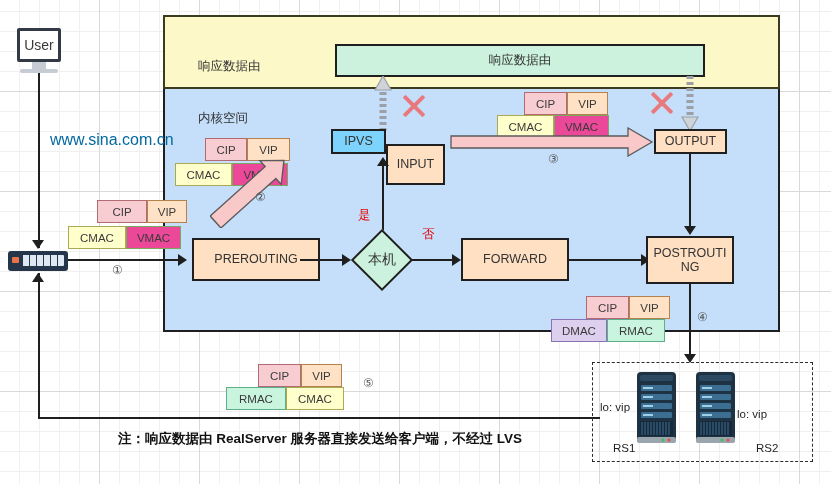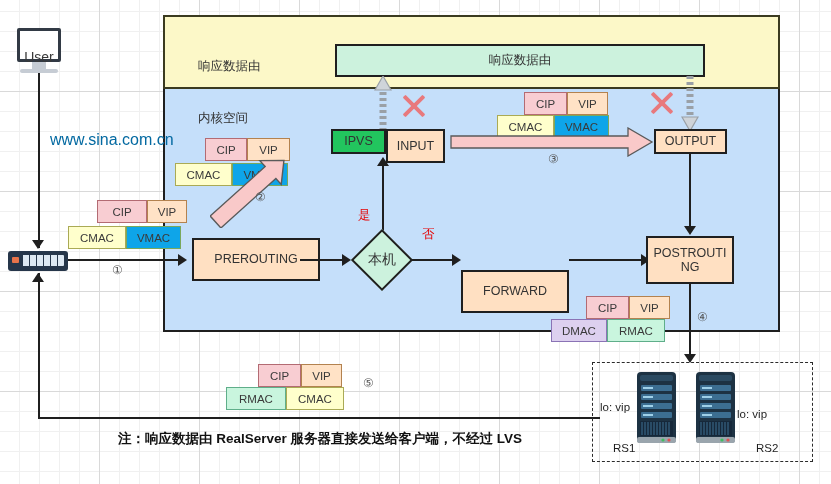--- a/index.html
+++ b/index.html
@@ -27,33 +27,33 @@
   
   .nbox {
     position:absolute;
     border: 2px solid #1f1f1f;
     display:flex; align-items:center; justify-content:center;
     text-align:center;
     font-size: 12.5px; color:#333; line-height:1.15;
   }
   .orange { background:#ffe0c2; }
   .green  { background:#ccf2dd; }
-  .pinkb  { background:#22c55e; }
+  .pinkb  { background:#7dd3fc; }
   
   .pk {
     position:absolute;
     border:1px solid #8a6d3b;
     display:flex; align-items:center; justify-content:center;
     font-size:11.5px; color:#3a3a3a;
     height:23px;
   }
   .c-cip  { background:#f8cdd2; border-color:#b36b73; }
   .c-vip  { background:#ffe2c6; border-color:#b3824f; }
   .c-cmac { background:#ffffcc; border-color:#aaaa55; }
-  .c-vmac { background:#0ea5e9; border-color:#7aa85c; }
+  .c-vmac { background:#ec4899; border-color:#7aa85c; }
   .c-dmac { background:#ddd0ef; border-color:#8a73b5; }
   .c-rmac { background:#c9f5de; border-color:#5fae8a; }
   
   #user-space {
     position:absolute; left:163px; top:15px; width:617px; height:74px;
     background:#fcf8c8; border:2px solid #3b3b20;
   }
   #kernel-space {
     position:absolute; left:163px; top:89px; width:617px; height:243px;
     background:#c5dffa; border:2px solid #1f1f1f; border-top:none;
@@ -97,21 +97,21 @@
 
 <div id="canvas"></div>
 
 <div id="user-space"></div>
 <div class="space-label" style="left:198px; top:58px;">响应数据由</div>
 
 <div id="kernel-space"></div>
 <div class="space-label" style="left:198px; top:110px;">内核空间</div>
 
 <div class="abs" style="left:17px; top:28px; width:44px; height:34px; background:#ffffff; border:3px solid #323a45; border-radius:2px;"></div>
-<div class="abs user-text" style="left:17px; top:40px; width:44px; height:33px; display:flex; align-items:center; justify-content:center;">User</div>
+<div class="abs user-text" style="left:17px; top:28px; width:44px; height:33px; display:flex; align-items:center; justify-content:center;">User</div>
 <div class="abs" style="left:32px; top:62px; width:14px; height:7px; background:#c6ccd4;"></div>
 <div class="abs" style="left:20px; top:69px; width:38px; height:4px; background:#c6ccd4; border-radius:2px;"></div>
 
 <div class="line vline" style="left:38px; top:73px; height:175px;"></div>
 <div class="arrowhead ah-down" style="left:32px; top:240px;"></div>
 
 <div id="url-label">www.sina.com.cn</div>
 
 <div class="abs" style="left:8px; top:251px; width:60px; height:20px; background:#26364a; border-radius:3px;"></div>
 <div class="abs" style="left:12px; top:257px; width:7px; height:6px; background:#e8734a; border-radius:1px;"></div>
@@ -161,21 +161,21 @@
 </svg>
 <div class="xmark" style="left:400px; top:92px;"></div>
 
 <svg class="abs" style="left:681px; top:76px;" width="18" height="55">
   <line x1="9" y1="0" x2="9" y2="41" stroke="#9aa0a6" stroke-width="7" stroke-dasharray="3,3"></line>
   <path d="M9,55 L17,41 L1,41 Z" fill="#cfd4d9" stroke="#9aa0a6" stroke-width="1.2"></path>
 </svg>
 <div class="xmark" style="left:648px; top:89px;"></div>
 
 <div class="nbox pinkb" style="left:331px; top:129px; width:55px; height:25px;">IPVS</div>
-<div class="nbox orange" style="left:386px; top:129px; width:59px; height:34px;text-align:right;">INPUT</div>
+<div class="nbox orange" style="left:386px; top:144px; width:59px; height:41px;text-align:right;">INPUT</div>
 
 <div class="line vline" style="left:382px; top:165px; height:77px;"></div>
 <div class="arrowhead ah-up" style="left:377px; top:157px;"></div>
 <div class="redlbl" style="left:358px; top:207px;">是</div>
 
 <div class="nbox orange" style="left:654px; top:129px; width:73px; height:25px;">OUTPUT</div>
 
 <div class="line vline" style="left:689px; top:154px; height:76px;"></div>
 <div class="arrowhead ah-down" style="left:684px; top:226px;"></div>
 
@@ -186,21 +186,21 @@
 
 <div class="abs" style="left:352px; top:230px; width:60px; height:60px;">
   <div class="abs" style="left:8px; top:8px; width:44px; height:44px; background:#ccf2dd; border:2px solid #1f1f1f; transform:rotate(45deg);"></div>
   <div class="abs" style="left:0; top:0; width:60px; height:60px; display:flex; align-items:center; justify-content:center; font-size:14px; color:#333;">本机</div>
 </div>
 
 <div class="line hline" style="left:412px; top:259px; width:42px;"></div>
 <div class="arrowhead ah-right" style="left:452px; top:254px;"></div>
 <div class="redlbl" style="left:422px; top:226px;">否</div>
 
-<div class="nbox orange" style="left:461px; top:238px; width:108px; height:43px;margin-top:32px;">FORWARD</div>
+<div class="nbox orange" style="left:461px; top:238px; width:108px; height:43px;">FORWARD</div>
 <div class="line hline" style="left:569px; top:259px; width:75px;"></div>
 <div class="arrowhead ah-right" style="left:641px; top:254px;"></div>
 
 <div class="nbox orange" style="left:646px; top:236px; width:88px; height:48px;">POSTROUTI NG</div>
 
 <div class="line vline" style="left:689px; top:284px; height:76px;"></div>
 <div class="arrowhead ah-down" style="left:684px; top:354px;"></div>
 <div class="step" style="left:697px; top:310px;">④</div>
 
 <div class="pk c-cip" style="left:586px; top:296px; width:43px;">CIP</div>

